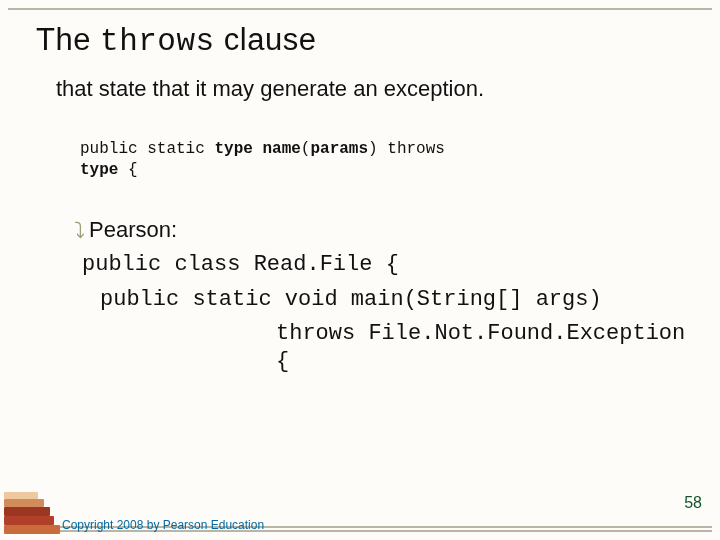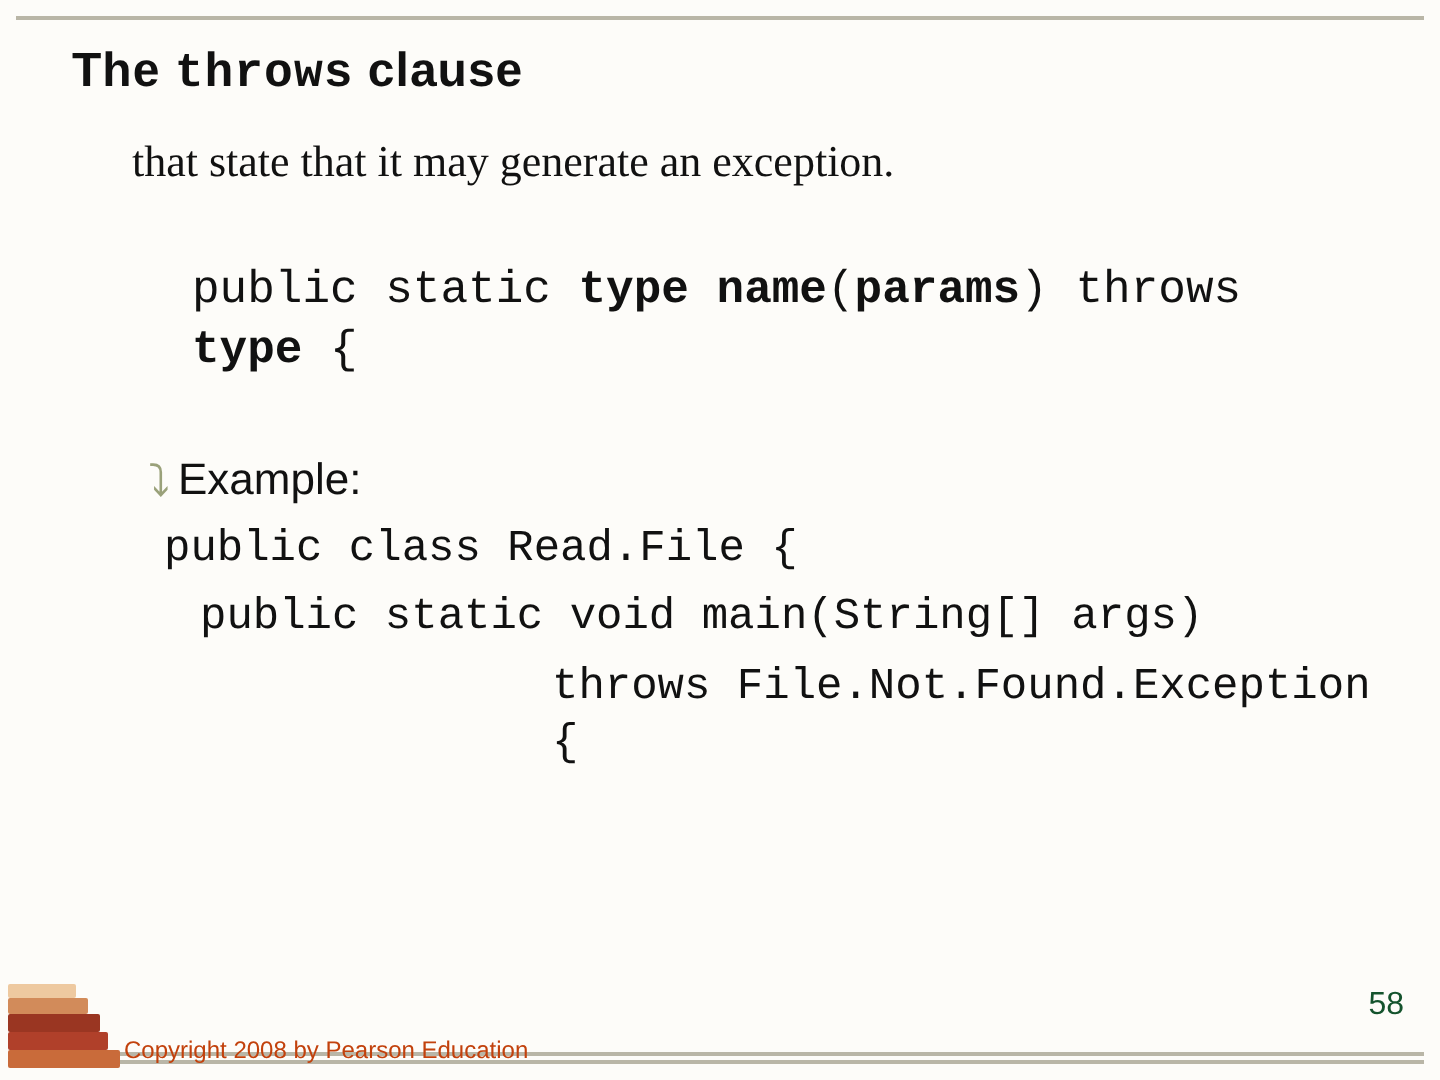--- a/index.html
+++ b/index.html
@@ -12,22 +12,22 @@
   }
   
   .frame {
     position: absolute;
     inset: 8px 8px 8px 8px;
     border-top: 2px solid #b9b6a7;
     border-bottom: 6px double #b9b6a7;
     padding: 10px 22px 28px 28px;
   }
   .title {
-    font-size: 24px;
-    font-weight: 700;
+    font-size: 31px;
+    font-weight: 400;
     letter-spacing: 0.5px;
     margin: 2px 0 16px 0;
     white-space: nowrap;
   }
   .mono { font-family: "Courier New", Courier, monospace; }
   .bullet-row {
     font-size: 22px;
     line-height: 1.28;
     margin: 6px 0 6px 6px;
   }
@@ -37,23 +37,23 @@
     color: #9aa17a;
     margin-right: 4px;
     vertical-align: middle;
   }
   .indent-1 { margin-left: 38px; }
   .indent-1b { margin-left: 46px; }
   .indent-2 { margin-left: 64px; }
   .indent-right { margin-left: 240px; }
   .codeblock {
     font-family: "Courier New", Courier, monospace;
-    font-size: 23px;
+    font-size: 16px;
     line-height: 1.28;
-    margin-left: 60px;
+    margin-left: 44px;
     white-space: pre;
   }
   .bold { font-weight: 700; }
   .gap-lg { height: 30px; }
 
   
   .books {
     position: absolute;
     left: 4px;
     bottom: 6px;
@@ -71,51 +71,51 @@
   .b2 { bottom: 9px; background: #b0402a; width: 50px; }
   .b3 { bottom: 18px; background: #9a3622; width: 46px; }
   .b4 { bottom: 27px; background: #d28b5a; width: 40px; height: 8px; }
   .b5 { bottom: 35px; background: #eec9a0; width: 34px; height: 7px; }
 
   .copyright {
     position: absolute;
     left: 62px;
     bottom: 8px;
     font-size: 12px;
-    color: #c2410c;
+    color: #0369a1;
   }
   .pagenum {
     position: absolute;
     right: 18px;
     bottom: 28px;
     font-size: 16px;
     color: #14532d;
   }
 </style>
 </head>
 <body>
 
 <div class="frame">
 
   <div class="title">
     <span>The </span><span class="mono">throws</span><span> clause</span>
   </div>
 
-  <div class="bullet-row" style="margin-left:30px;font-family:Liberation Serif, serif;">that state that it may generate an exception.</div>
+  <div class="bullet-row" style="margin-left:20px;">that state that it may generate an exception.</div>
 
   <div class="gap-lg"></div>
 
 
   <div class="codeblock"><span>public static </span><span class="bold">type</span><span> </span><span class="bold">name</span><span>(</span><span class="bold">params</span><span>)</span><span> </span><span>throws</span>
 <span class="bold">type</span><span> {</span></div>
 
   <div class="gap-lg"></div>
 
   <div class="bullet-row indent-1">
-    <span class="leaf">⤵</span><span>Example:</span>
+    <span class="leaf">⤵</span><span>Pearson:</span>
   </div>
   <div class="mono bullet-row indent-1b">public class Read.File {</div>
   <div class="mono bullet-row indent-2">public static void main(String[] args)</div>
   <div class="mono bullet-row indent-right">throws File.Not.Found.Exception {</div>
 
 </div>
 
 <div class="books">
   <div class="book b1"></div>
   <div class="book b2"></div>

